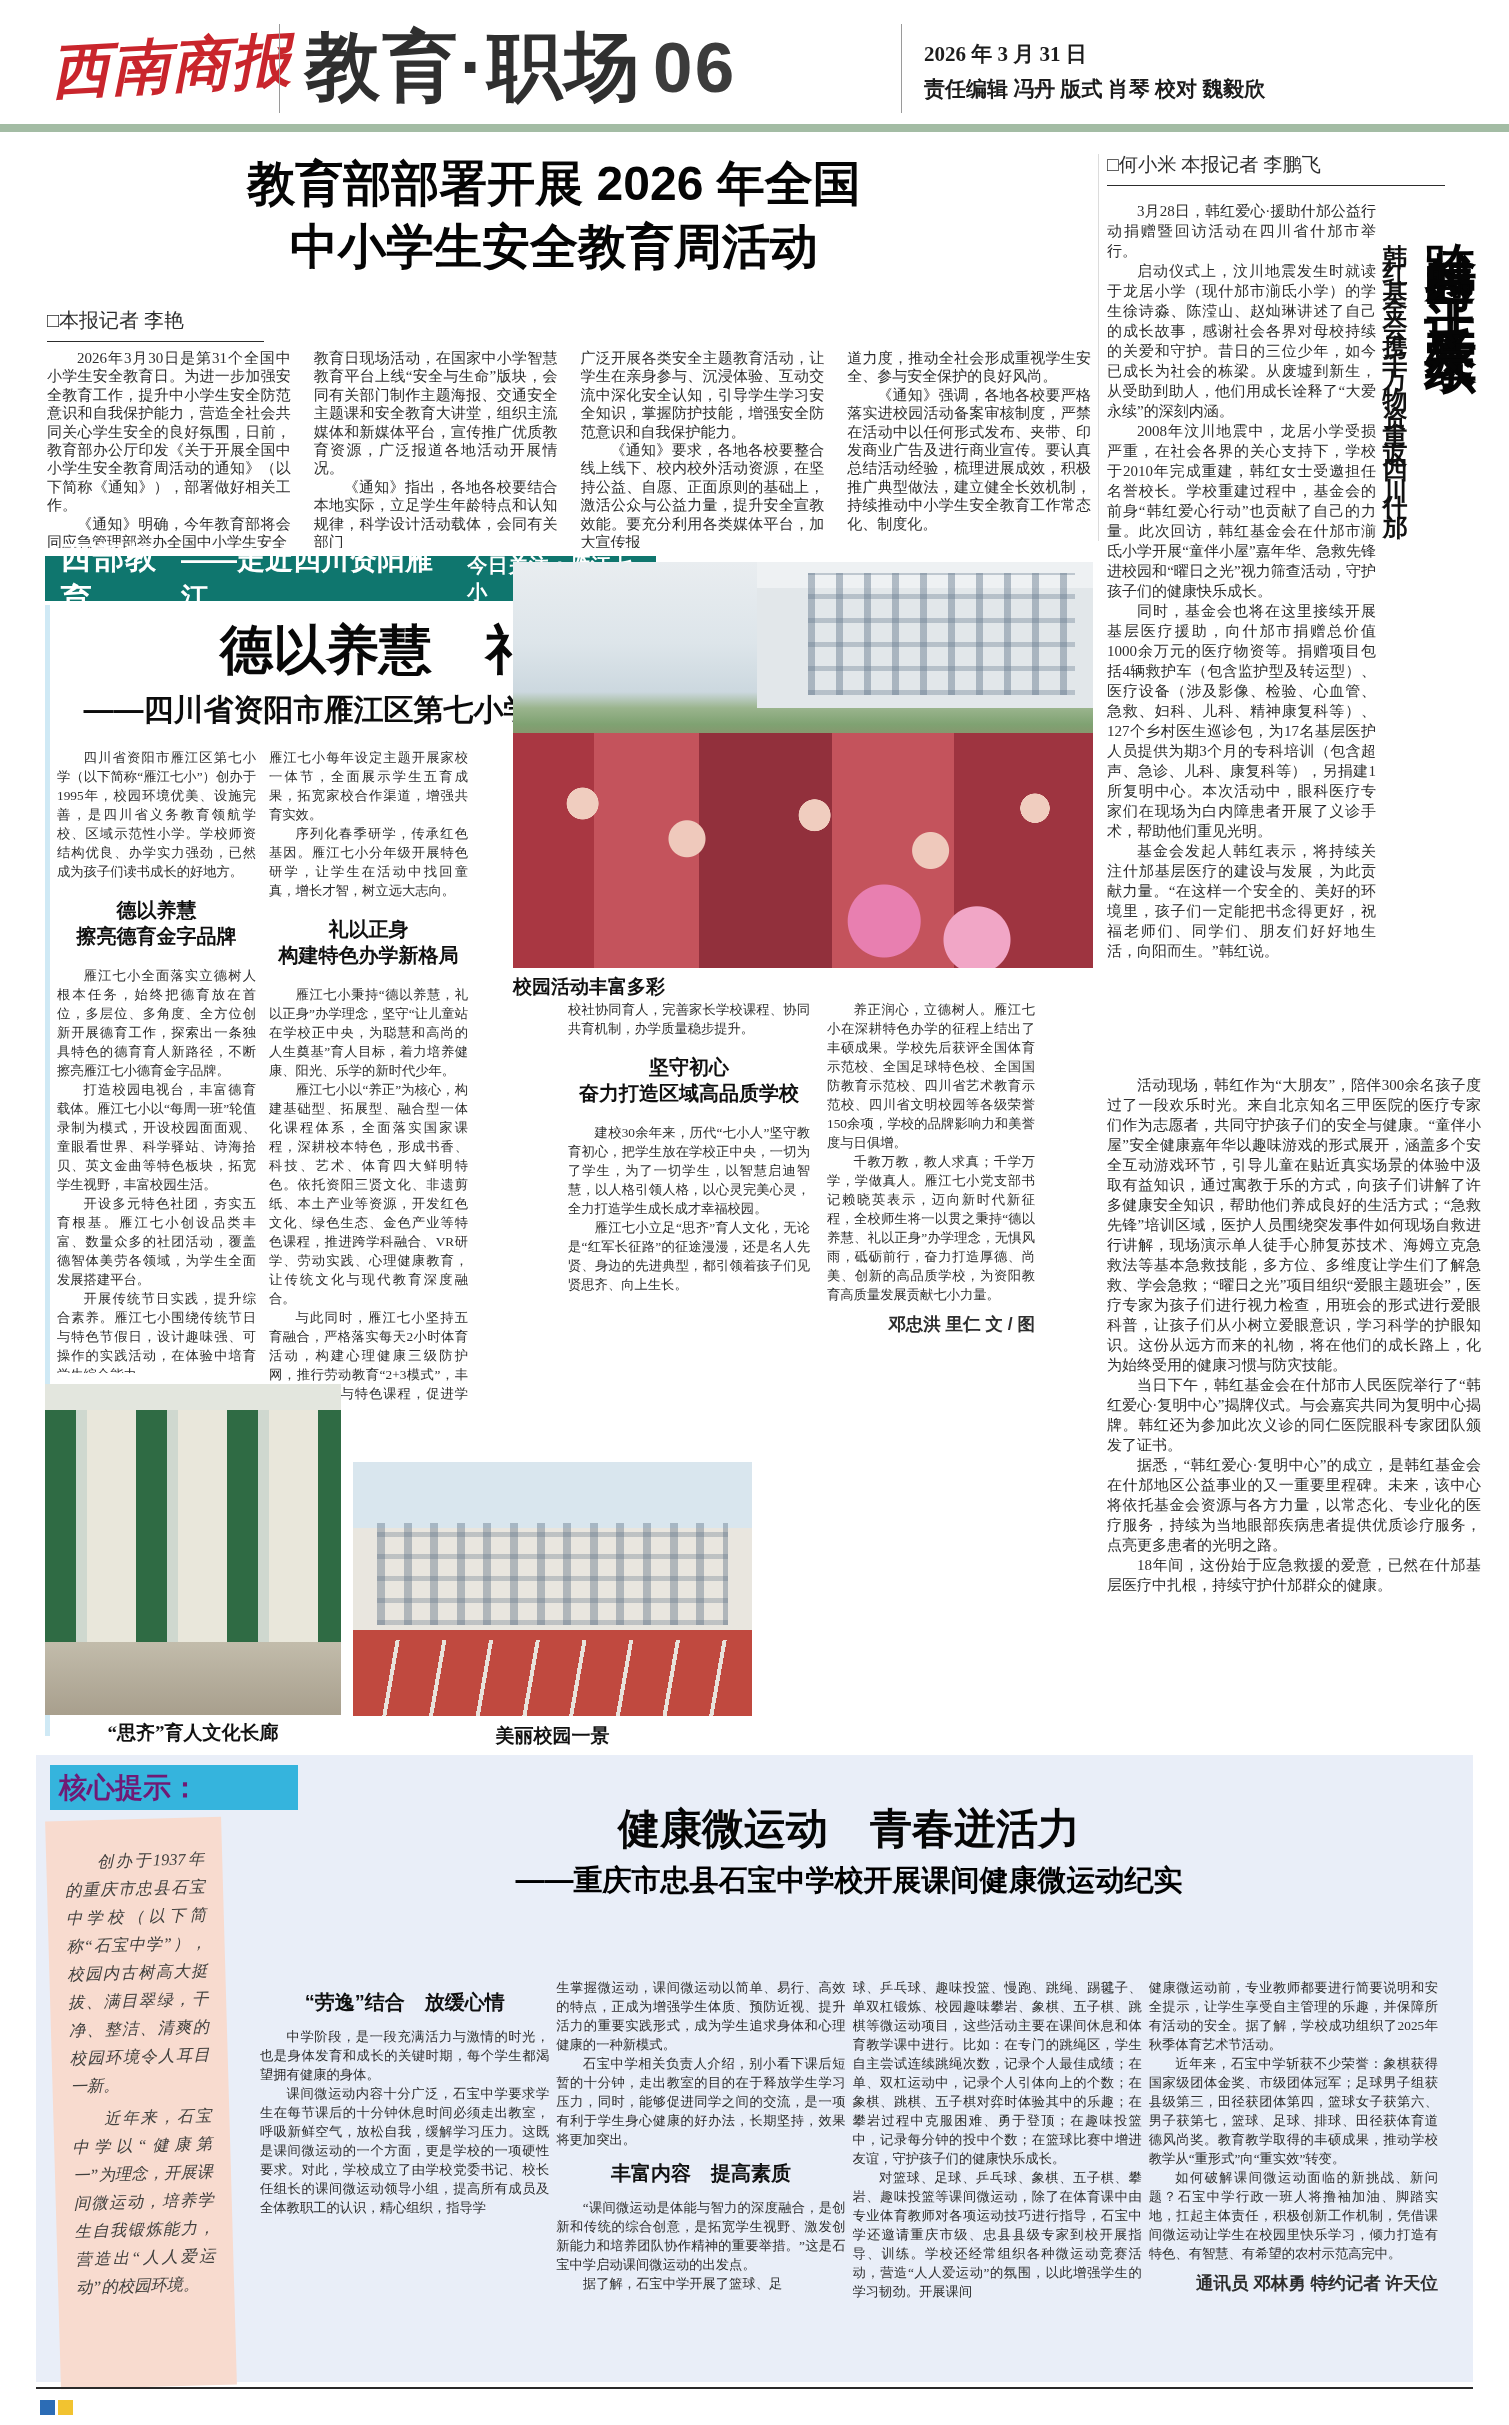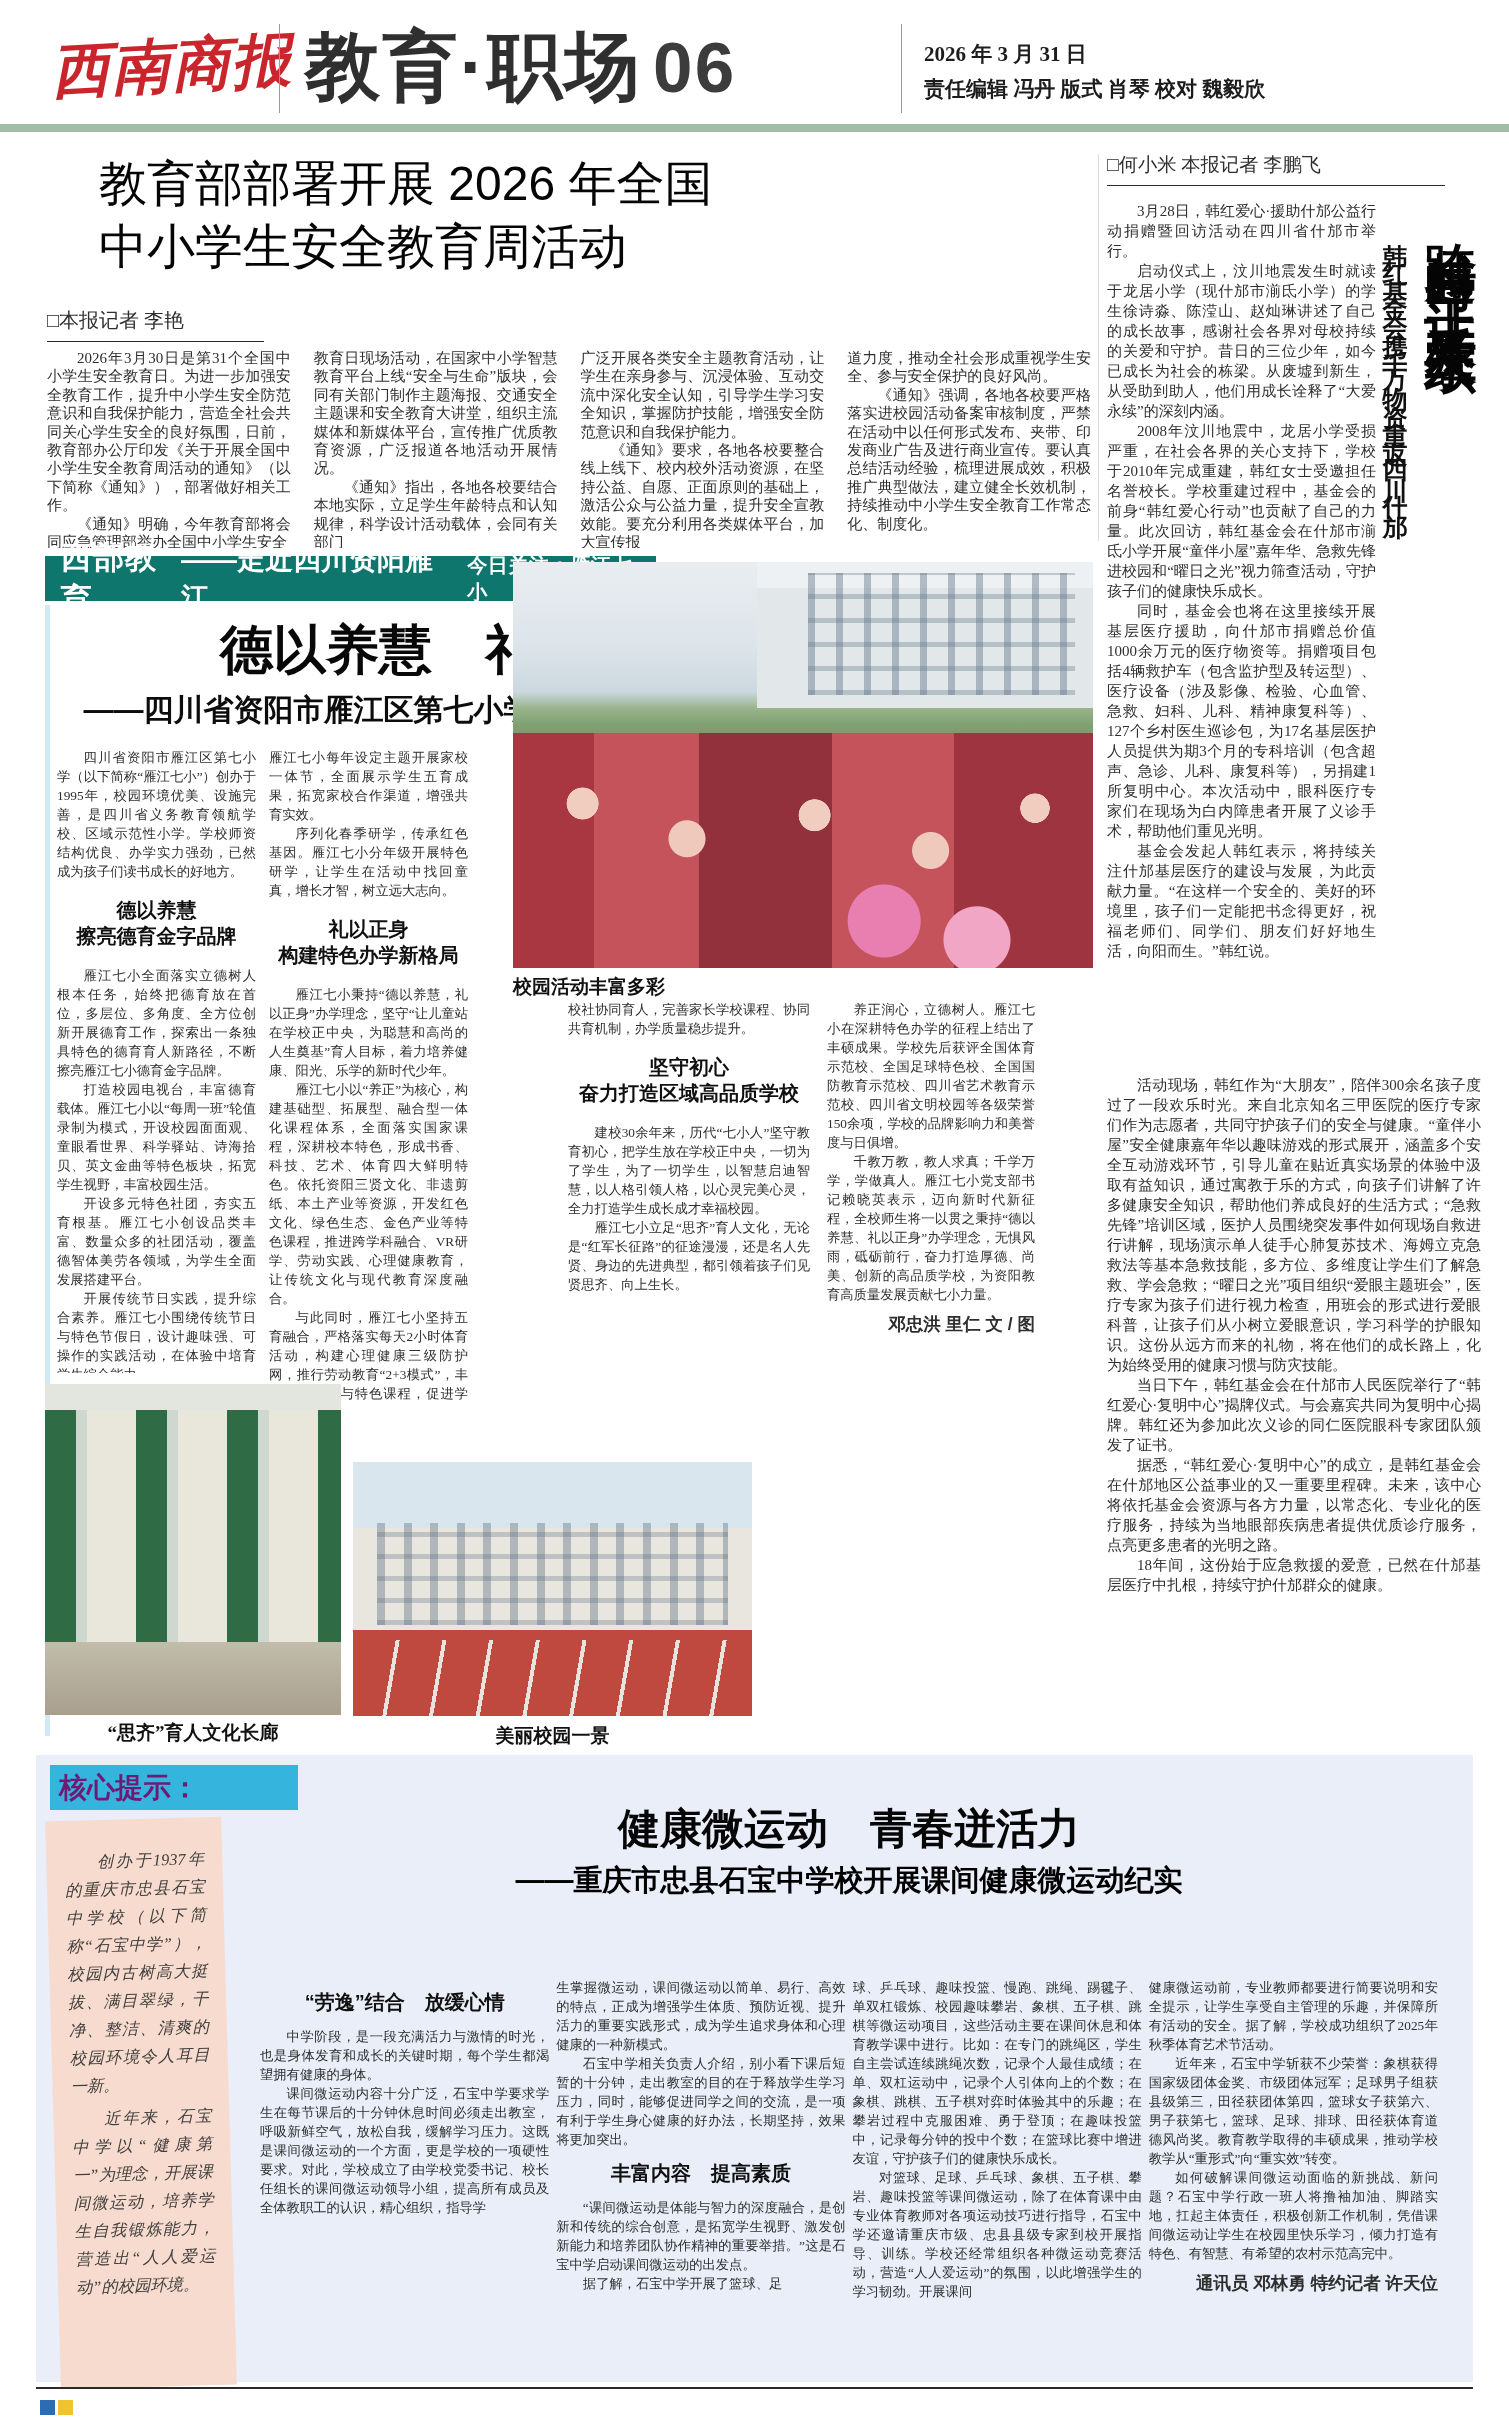--- a/index.html
+++ b/index.html
@@ -17,22 +17,22 @@
         transform:rotate(-3deg);letter-spacing:1.2px;}
   .vline{width:1.2px;background:#9a9a9a;}
   #vline1{left:279px;top:24px;height:89px;}
   #vline2{left:901px;top:24px;height:89px;}
   #section-title{left:305px;top:17px;font-size:75px;font-weight:900;color:#2f2f2f;letter-spacing:2.4px;}
   #page-no{font-size:71px;font-weight:900;color:#3c3c3c;margin-left:11px;}
   #date-block{left:924px;top:37px;font-size:21px;color:#1c1c1c;line-height:35px;font-weight:700;}
   #green-band{left:0;top:124px;width:1510px;height:7.9px;background:#a3bca4;}
 
   
-  #top-h1{left:99px;top:152px;width:942px;font-size:48px;line-height:63px;
-          font-weight:400;color:#050505;}
+  #top-h1{left:83px;top:152px;width:942px;text-align:center;font-size:48px;line-height:63px;
+          font-weight:700;color:#050505;}
   #top-byline{left:47px;top:307px;width:217px;font-size:20px;padding-bottom:7.2px;border-bottom:1.8px solid #2c2c2c;}
   #top-cols{left:47px;top:349px;width:1044px;height:199px;display:flex;gap:23px;}
   #top-cols .col{flex:1;font-size:15px;line-height:18.4px;}
   #vsep-top{left:1098px;top:154px;width:1.2px;height:387px;background:#dcdcdc;}
 
   
   #right-art{left:1107px;top:151px;width:379px;}
   #ra-byline{width:338px;font-size:19.3px;padding-bottom:7.2px;border-bottom:1.2px solid #2c2c2c;margin-bottom:14.5px;}
   #ra-top{display:flex;}
   #ra-body1{width:269px;height:864px;font-size:15px;line-height:20px;overflow:hidden;}

